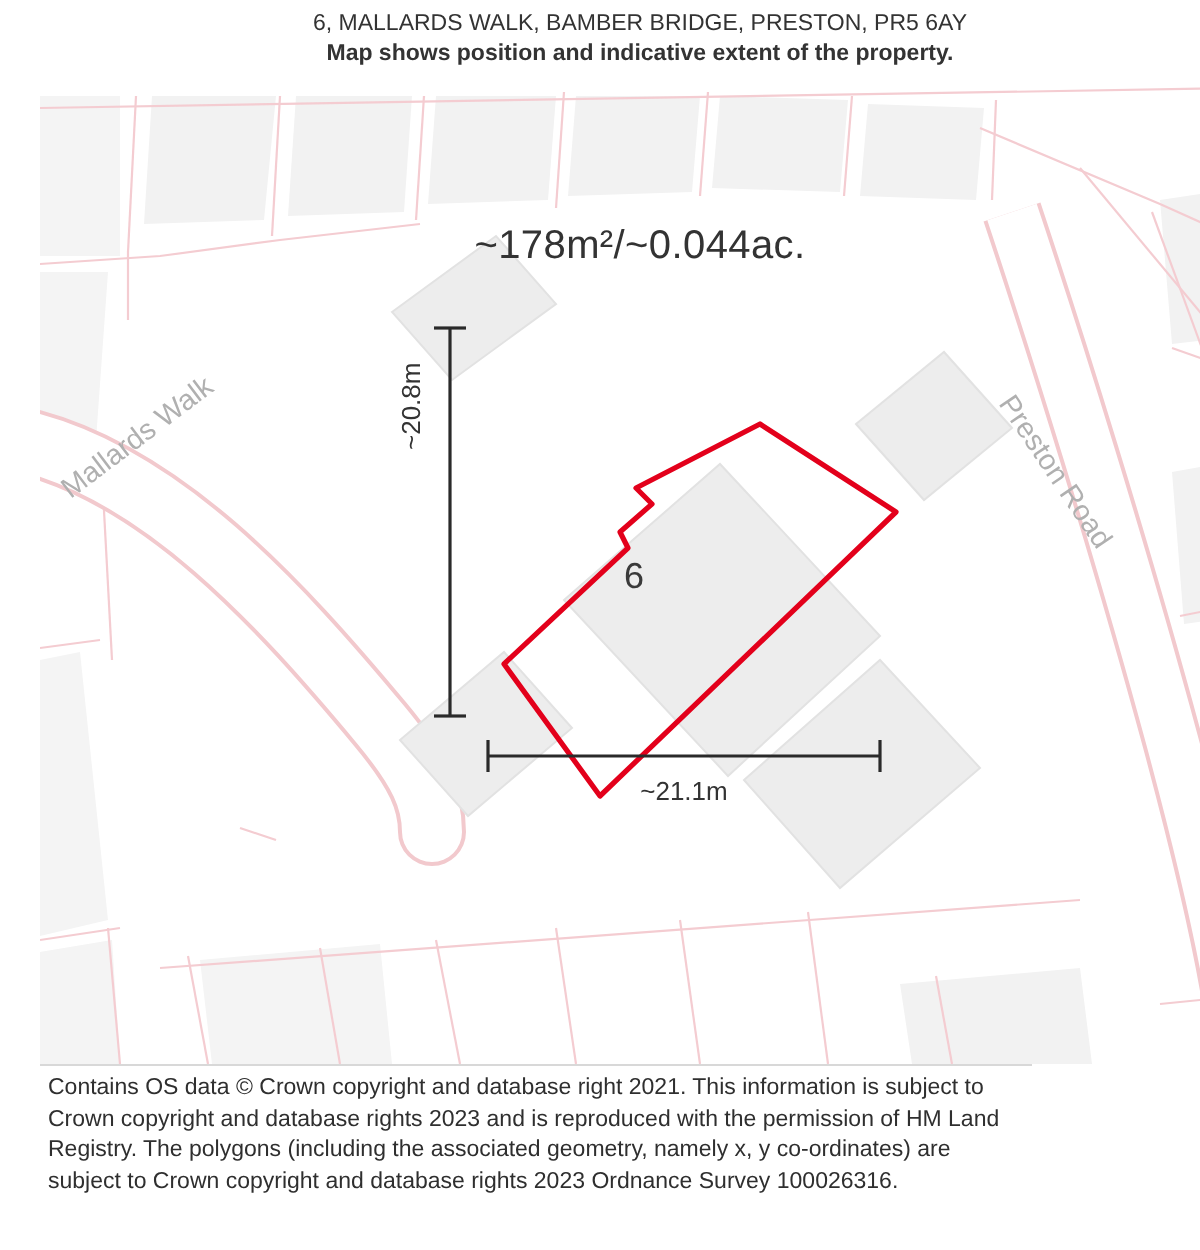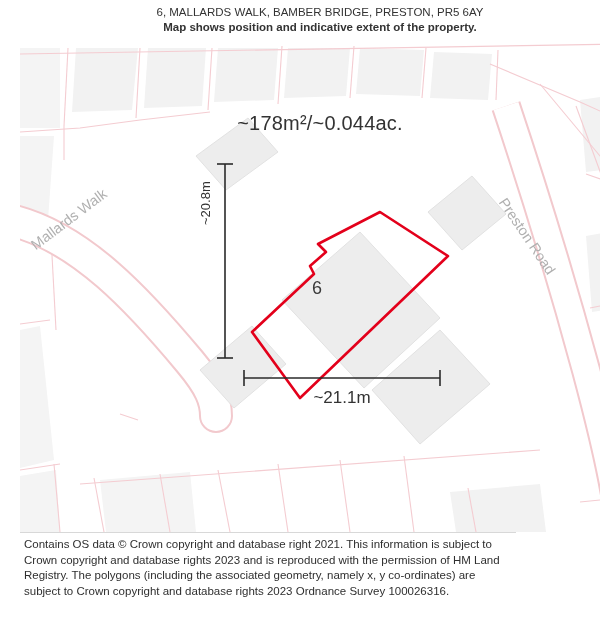--- a/index.html
+++ b/index.html
@@ -102,21 +102,21 @@
     transform: rotate(-90deg);
     transform-origin: left top;
     white-space: nowrap;
   }
   #dim-horizontal-label {
     position: absolute;
     left: 222px;
     top: 348px;
     width: 200px;
     text-align: center;
-    font-size: 17px;
+    font-size: 13px;
     color: #333;
   }
   
   #footer {
     position: absolute;
     top: 532px;
     left: 0;
     width: 496px;
     height: 93px;
     box-sizing: border-box;

